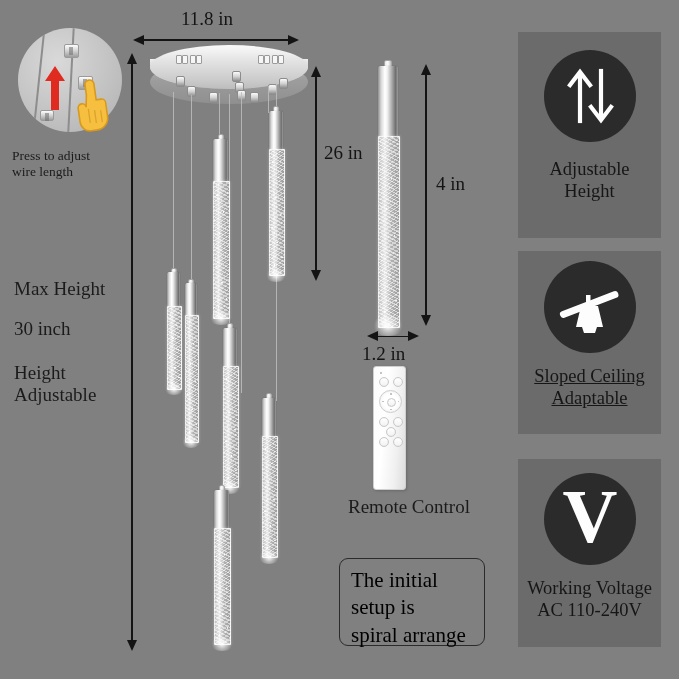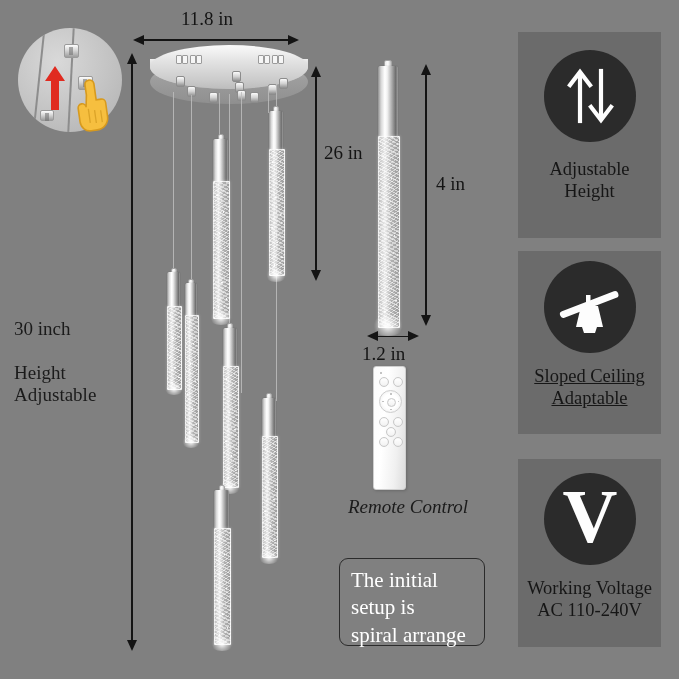--- a/index.html
+++ b/index.html
@@ -149,21 +149,21 @@
   .volt-glyph{
     color:#fdfdfd;font-family:"Liberation Serif",serif;font-weight:bold;
     font-size:76px;line-height:1;letter-spacing:-1px;
   }
 
   
   .note-box{
     position:absolute;
     border:1.4px solid #2b2b2b;border-radius:9px;
     padding:8px 11px;
-    font-size:21px;line-height:1.3;color:#ffffff;white-space:pre-line;
+    font-size:21px;line-height:1.3;color:#000000;white-space:pre-line;
     box-sizing:border-box;
   }
 </style>
 </head>
 <body>
 
 <div class="stage">
 
   <div class="abs adjust-circle" style="left:18px;top:28px;">
     <div class="ac-wire" style="left:20px;top:0;width:2px;height:104px;transform:rotate(6deg);"></div>
@@ -176,21 +176,24 @@
     </svg>
   </div>
 
   <svg class="abs" style="left:72px;top:78px;" width="46" height="56" viewBox="0 0 46 56">
     <g transform="rotate(-8 23 28)">
       <path d="M16 16 L16 6 a4.5 4.5 0 0 1 9 0 L25 22 L30 22 a4 4 0 0 1 4 4 L34 40 a12 12 0 0 1 -12 12 L16 52 a10 10 0 0 1 -10 -10 L6 28 a4 4 0 0 1 8 0 Z" fill="#f6bf3f" stroke="#d79a1e" stroke-width="1.6"></path>
       <path d="M16 30 L16 44 M22 32 L22 45 M28 33 L28 45" stroke="#dba428" stroke-width="1.3" fill="none"></path>
     </g>
   </svg>
 
-
+  <div class="abs txt txt-sm" style="left:12px;top:148px;width:140px;">Press to adjust
+wire length</div>
+
+  <div class="abs txt txt-md" style="left:14px;top:278px;">Max Height</div>
   <div class="abs txt txt-md" style="left:14px;top:318px;">30 inch</div>
   <div class="abs txt txt-md" style="left:14px;top:362px;width:130px;">Height
 Adjustable</div>
 
   <div>
     <div class="arrow-head ah-up" style="left:126.5px;top:53px;"></div>
     <div class="dim-line-v" style="left:131px;top:62px;height:580px;"></div>
     <div class="arrow-head ah-down" style="left:126.5px;top:640px;"></div>
   </div>
 
@@ -322,21 +325,21 @@
       <div class="rdot" style="left:17.5px;top:9.5px;width:1.6px;height:1.6px;"></div>
     </div>
 
     <div class="rbtn" style="left:4.5px;top:50px;width:8px;height:8px;"></div>
     <div class="rbtn" style="left:18.5px;top:50px;width:8px;height:8px;"></div>
     <div class="rbtn" style="left:11.5px;top:60px;width:8px;height:8px;"></div>
     <div class="rbtn" style="left:4.5px;top:70px;width:8px;height:8px;"></div>
     <div class="rbtn" style="left:18.5px;top:70px;width:8px;height:8px;"></div>
   </div>
 
-  <div class="abs txt" style="left:348px;top:496px;font-size:19px;font-style:italic;">Remote Control</div>
+  <div class="abs txt" style="left:348px;top:496px;font-size:19px;">Remote Control</div>
 
   <div class="note-box" style="left:339px;top:558px;width:146px;height:88px;">The initial
 setup is
 spiral arrange</div>
 
   <div class="badge" style="left:518px;top:32px;width:143px;height:206px;">
     <div class="badge-circle" style="width:92px;height:92px;margin-top:18px;">
       <svg width="62" height="62" viewBox="0 0 62 62">
         <g stroke="#fdfdfd" stroke-width="4.2" fill="none" stroke-linecap="square">
           <line x1="21" y1="56" x2="21" y2="9"></line>

